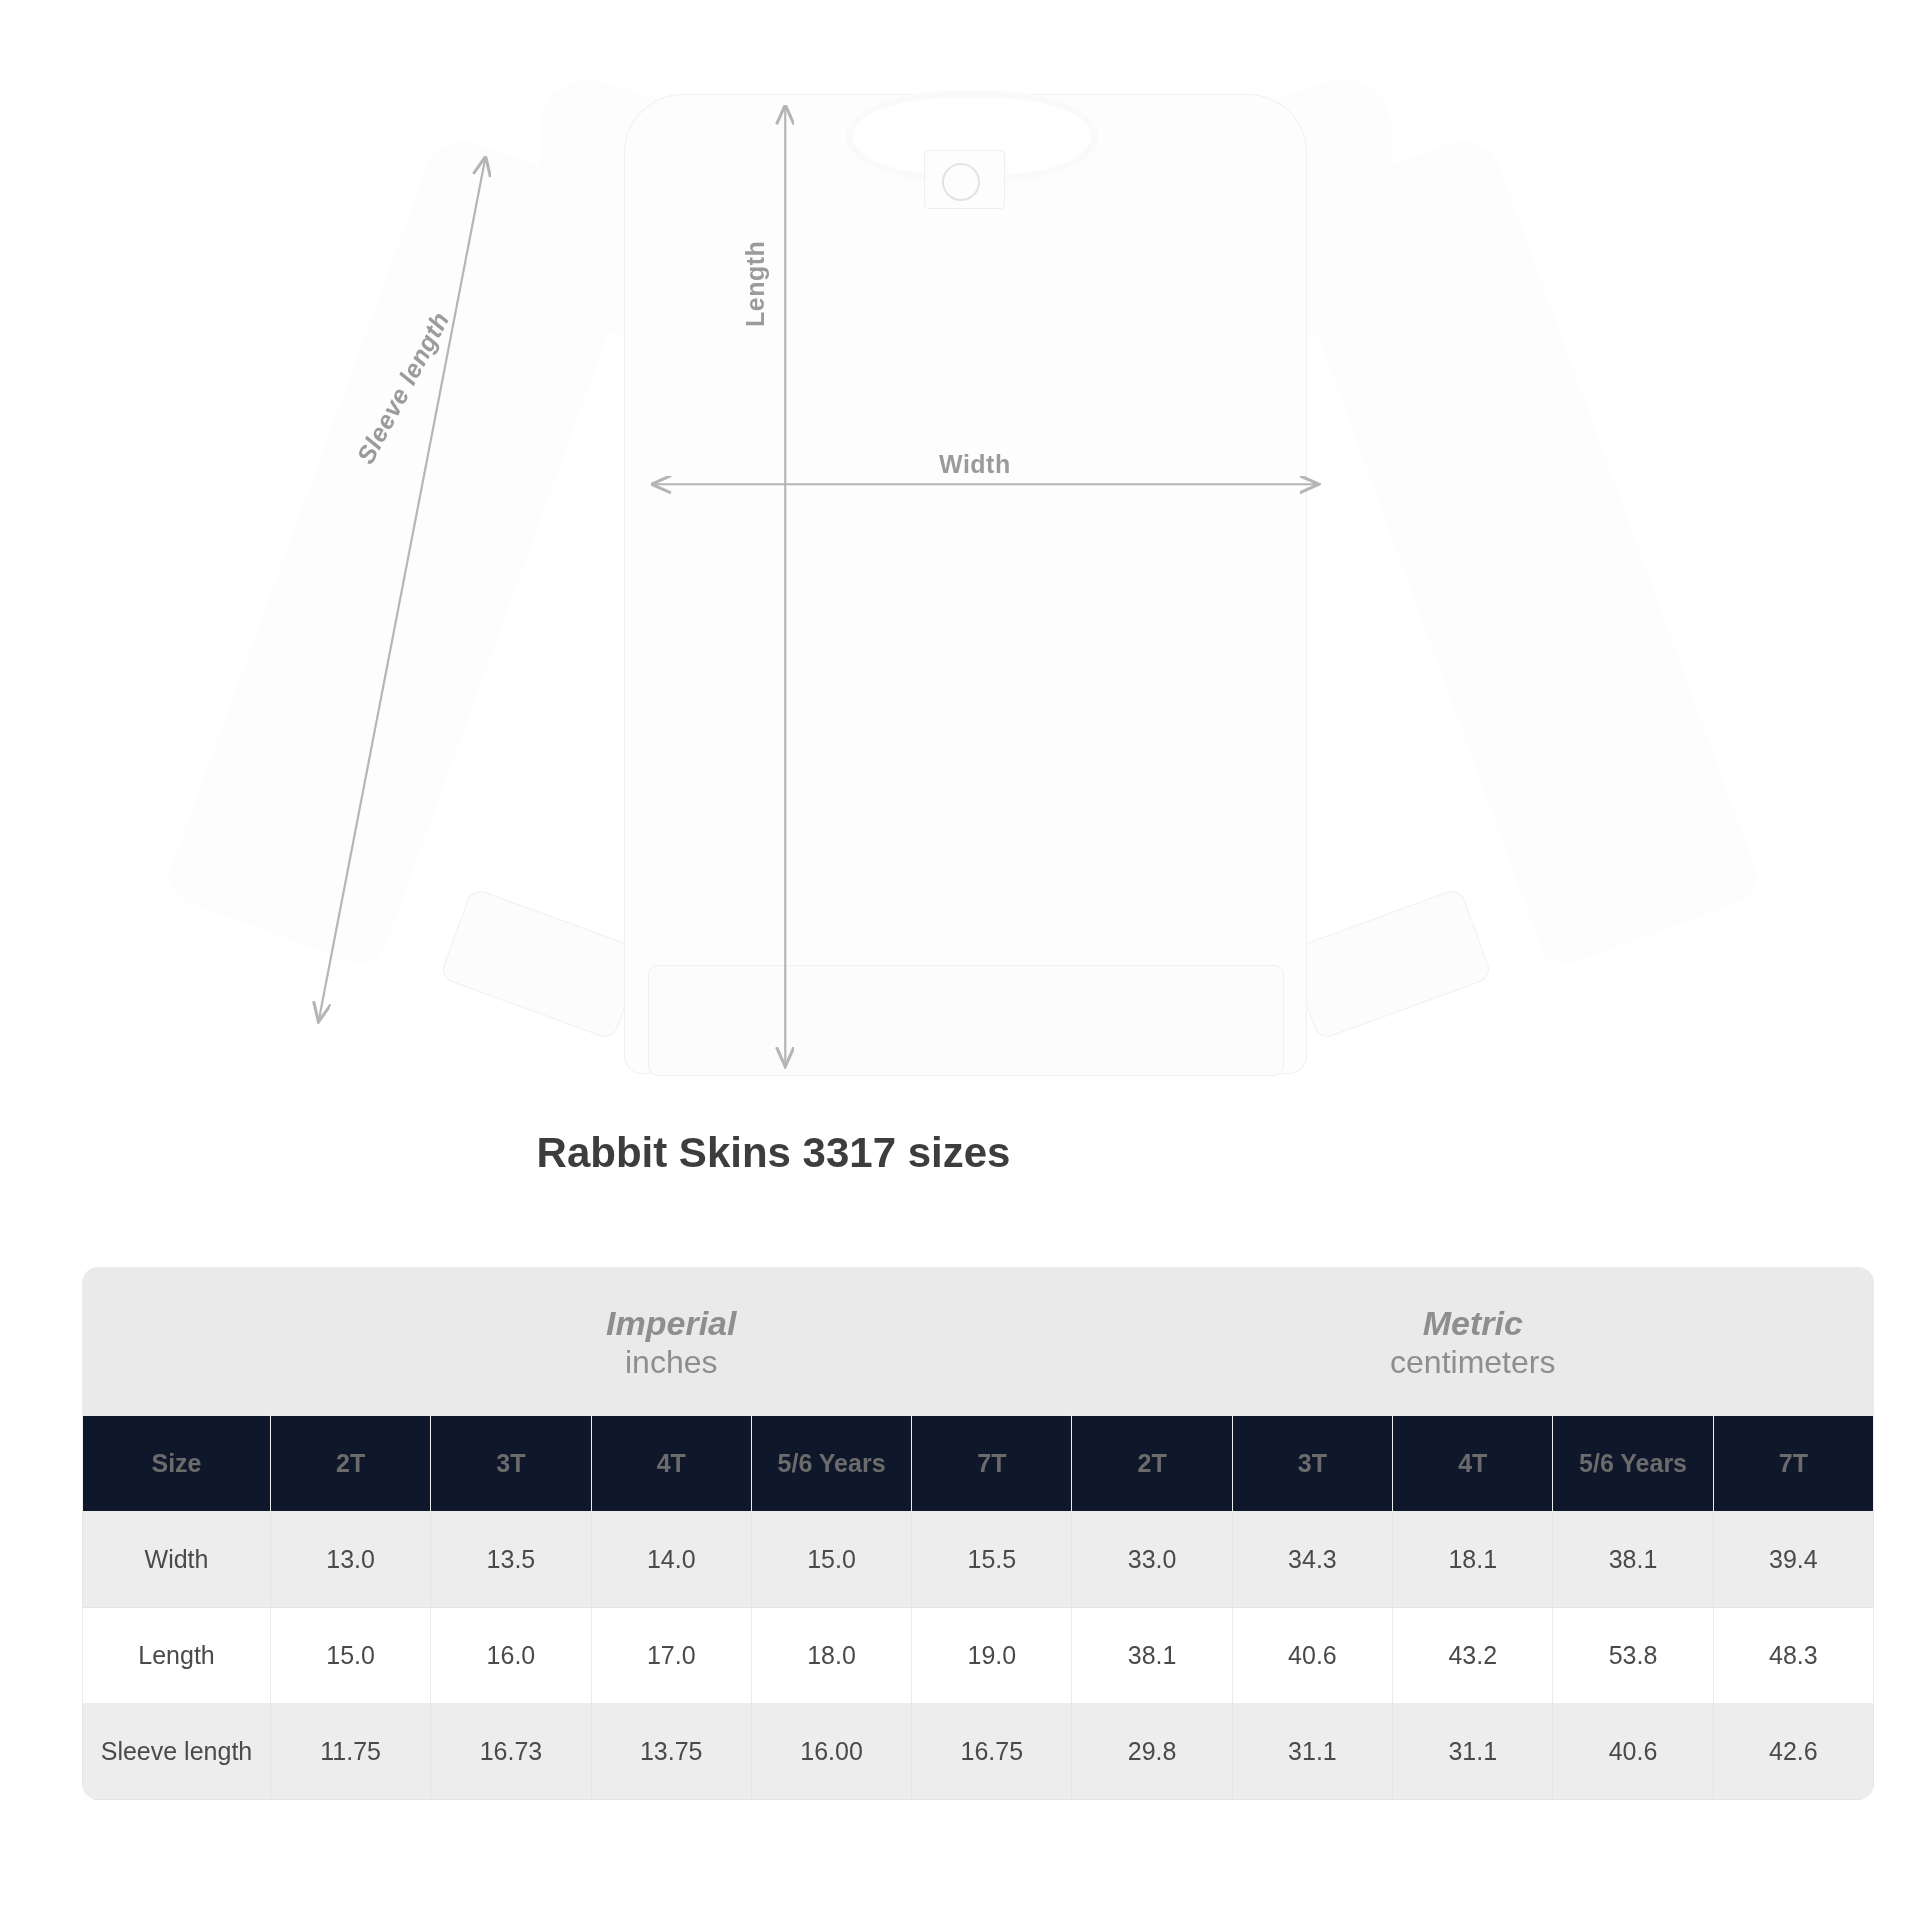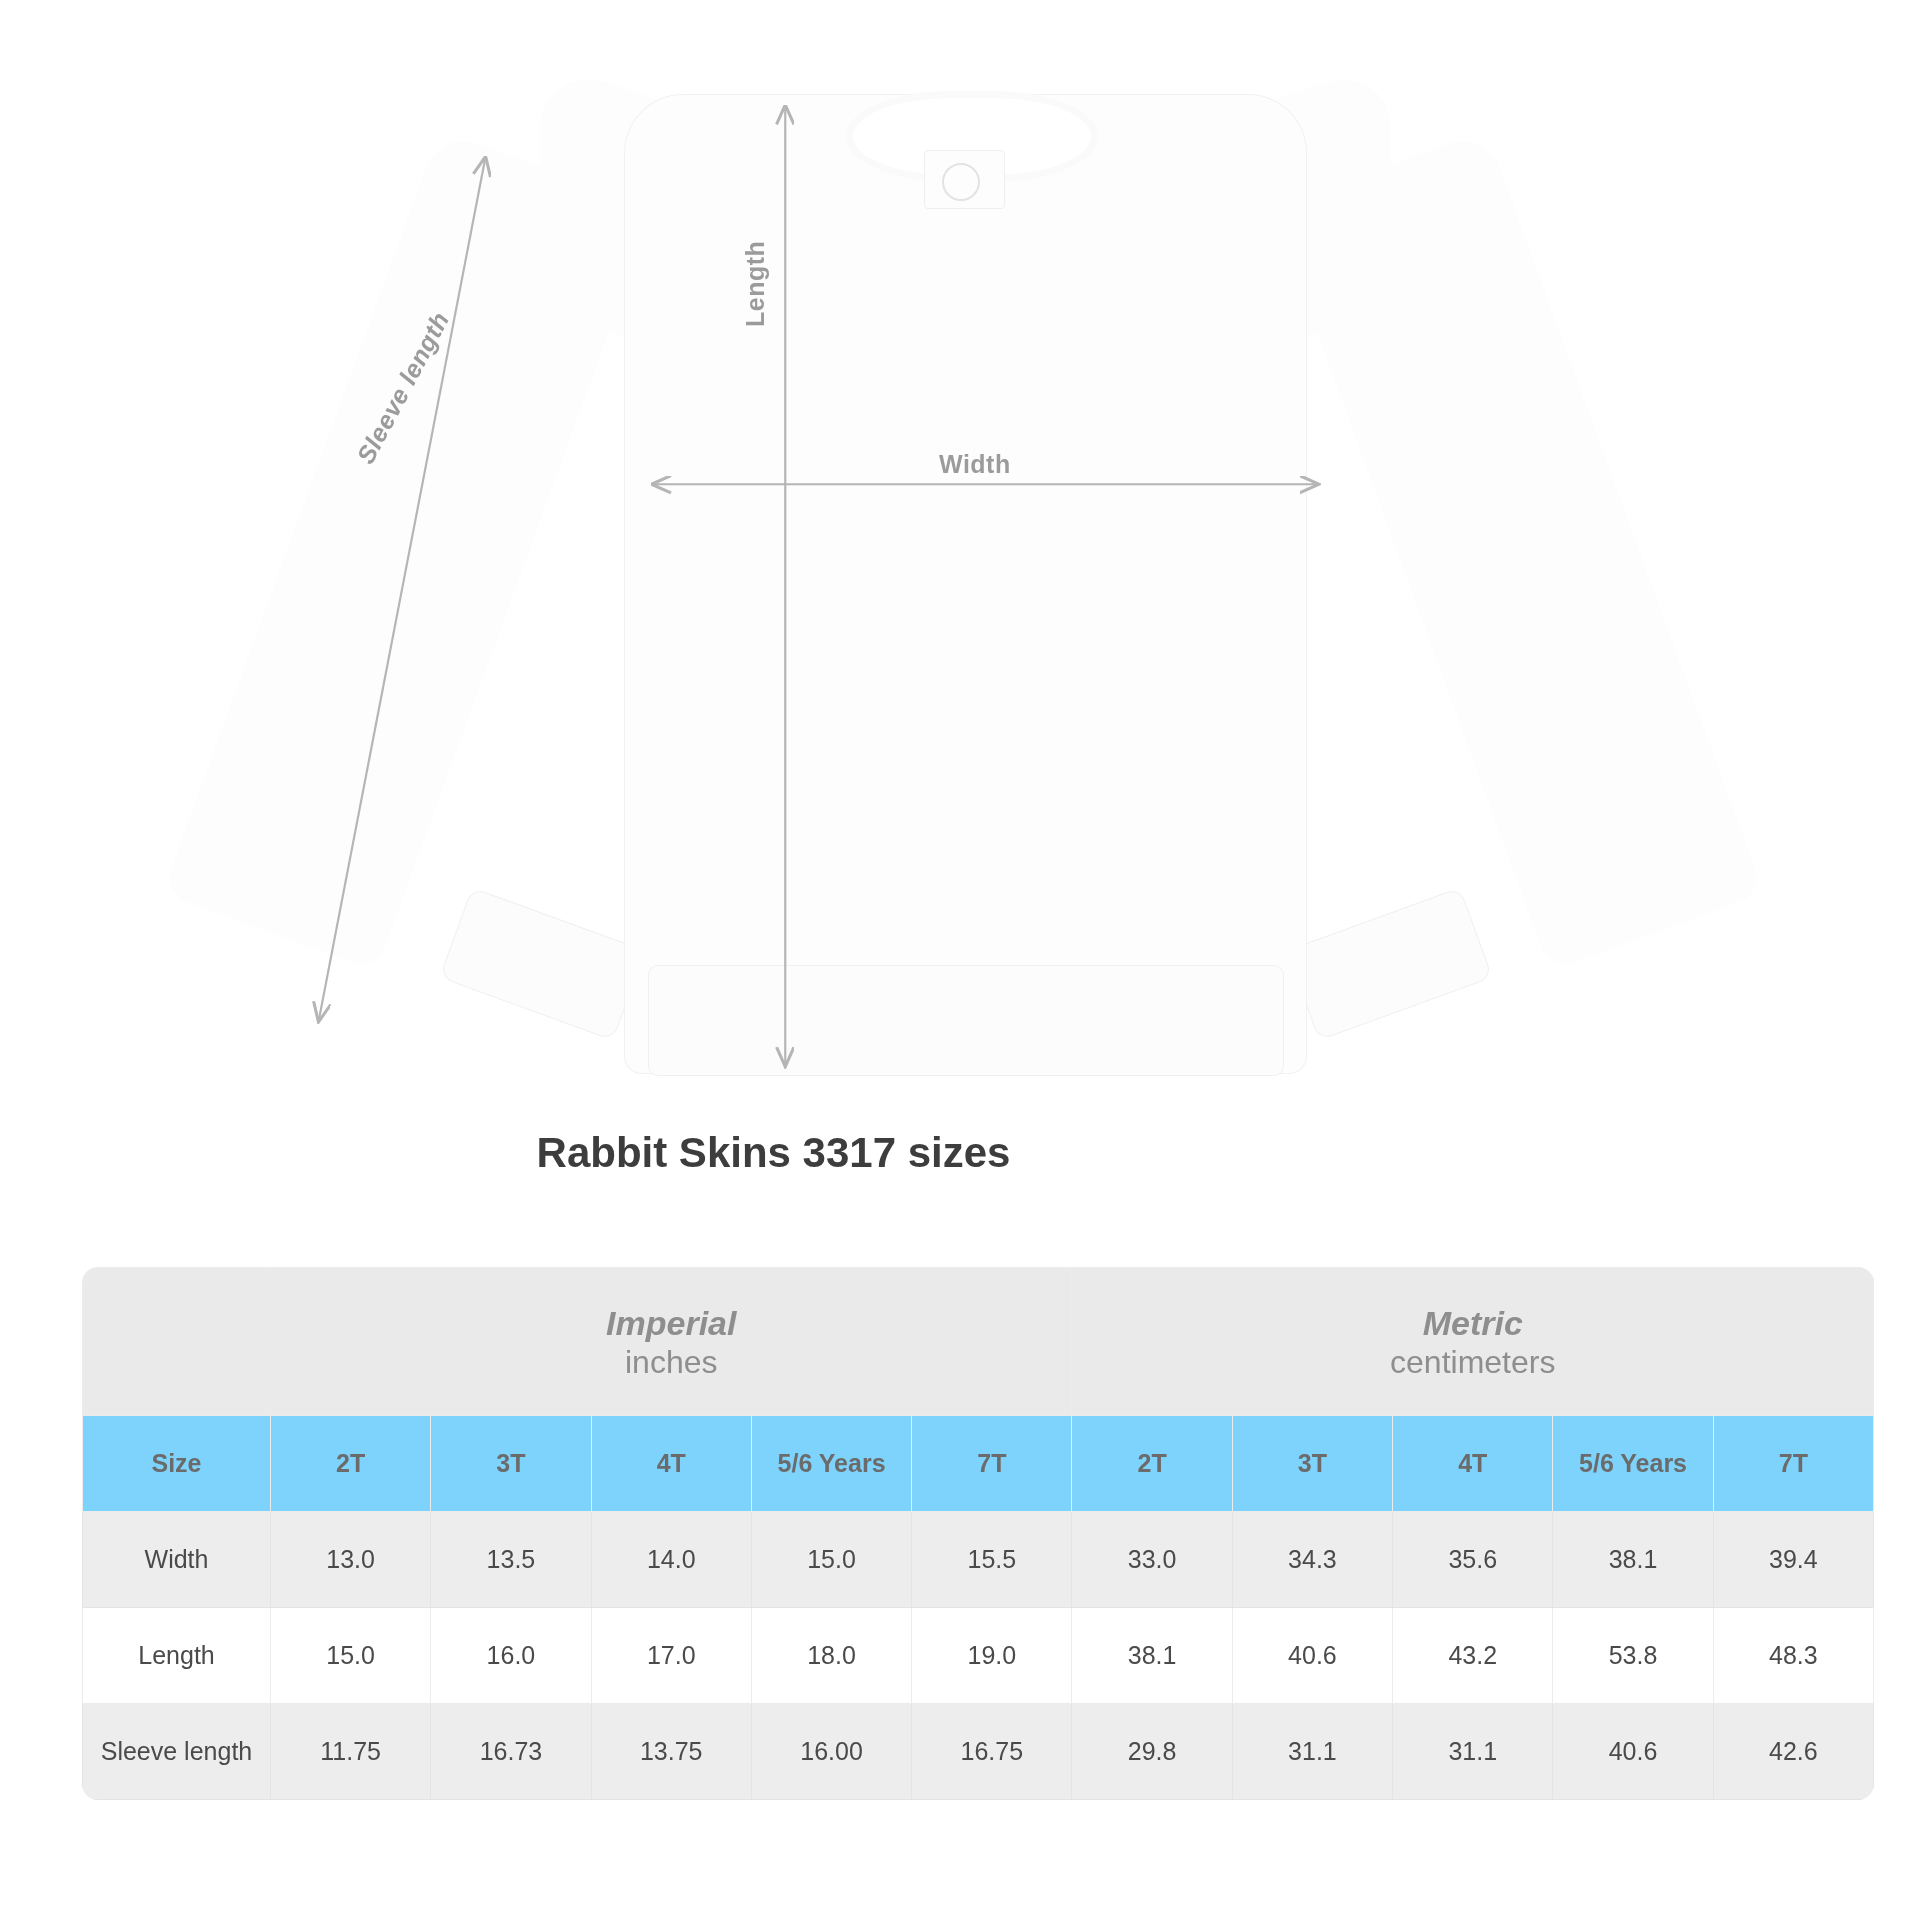--- a/index.html
+++ b/index.html
@@ -209,21 +209,21 @@
   }
   .unit-sub {
     font-size: 32px;
     color: #8e8e8e;
   }
   .corner-cell { background: #eaeaea; border: none; }
   tr.head-row td {
     height: 95px;
     font-weight: bold;
     color: #6b6b6b;
-    background: #7dd3fc;
+    background: #0f172a;
   }
   tr.head-row td.rowlabel { color: #6b6b6b; }
   tr.data-row td { height: 95px; }
   tr.shaded td { background: #ededed; border-color: #e4e4e4; }
   td.rowlabel { font-weight: bold; color: #6b6b6b; }
   .col-first { width: 188px; }
 </style>
 </head>
 <body>
 
@@ -315,21 +315,21 @@
 
       <tr class="data-row shaded">
         <td class="rowlabel">Width</td>
         <td>13.0</td>
         <td>13.5</td>
         <td>14.0</td>
         <td>15.0</td>
         <td>15.5</td>
         <td>33.0</td>
         <td>34.3</td>
-        <td>35.6</td>
+        <td>18.1</td>
         <td>38.1</td>
         <td>39.4</td>
       </tr>
 
       <tr class="data-row">
         <td class="rowlabel">Length</td>
         <td>15.0</td>
         <td>16.0</td>
         <td>17.0</td>
         <td>18.0</td>

